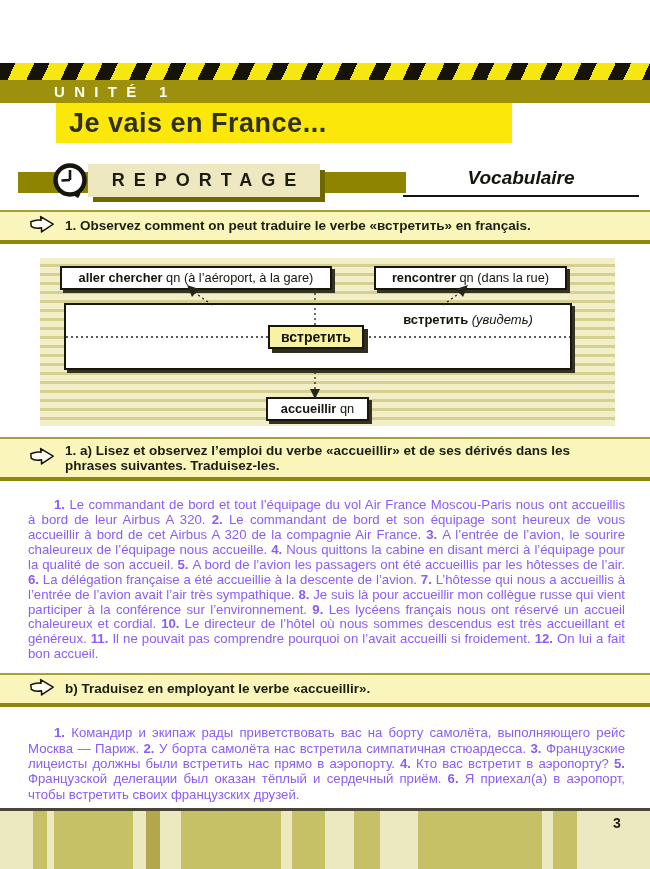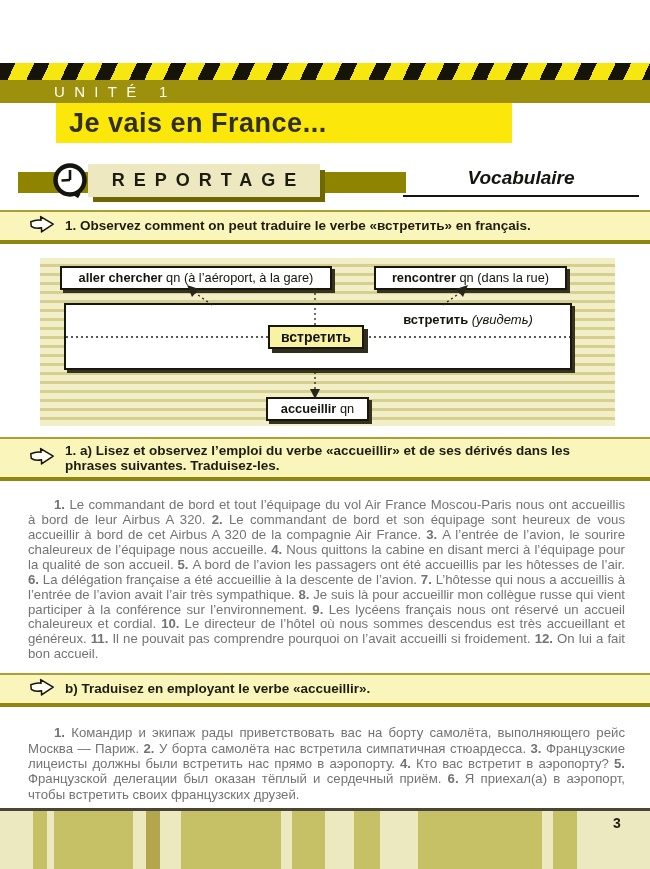--- a/index.html
+++ b/index.html
@@ -12,21 +12,21 @@
     color:#1d1d15;
   }
   
   .hazard{
     position:absolute;left:0;top:63px;width:650px;height:17px;
     background:repeating-linear-gradient(115deg,#161408 0 14px,#f7e711 14px 31px);
   }
   .unite-band{
     position:absolute;left:0;top:80px;width:650px;height:23px;
     background:#9c900d;
-    color:#fdfdf2;font-weight:normal;font-size:15px;line-height:23px;
+    color:#fdfdf2;font-weight:bold;font-size:15px;line-height:23px;
     letter-spacing:0.62em;padding-left:54px;box-sizing:border-box;
   }
   .title-box{
     position:absolute;left:56px;top:103px;width:456px;height:40px;
     background:#fbe70a;
     color:#30301c;font-weight:bold;font-size:27px;line-height:40px;
     padding-left:13px;box-sizing:border-box;letter-spacing:0.5px;
   }
   .reportage-bar{
     position:absolute;left:18px;top:172px;width:388px;height:21px;
@@ -91,21 +91,21 @@
   .center-box{
     position:absolute;left:228px;top:67px;width:96px;height:24px;z-index:6;
     background:#f9f2a2;border:2px solid #17170e;box-shadow:4px 4px 0 #2f2d1d;
     box-sizing:border-box;
     font-weight:bold;font-size:14px;line-height:20px;text-align:center;color:#15150d;
   }
   .connectors{position:absolute;left:0;top:0;z-index:5;pointer-events:none;}
   
   .para{
     position:absolute;left:28px;width:597px;
-    font-size:13.2px;text-align:justify;text-indent:26px;color:#737373;
+    font-size:13.2px;text-align:justify;text-indent:26px;color:#8b5cf6;
   }
   .para-fr{top:485px;line-height:14.9px;}
   .para-ru{top:712px;line-height:15.4px;}
   .para b{font-weight:bold;}
   
   .footer-line{position:absolute;left:0;top:808px;width:650px;height:3px;background:#4b4537;}
   .footer-stripes{
     position:absolute;left:0;top:811px;width:650px;height:58px;
     background:linear-gradient(90deg,
       #ece9c0 0 33px,#c6c066 33px 47px,#ece9c0 47px 54px,#c6c066 54px 133px,

